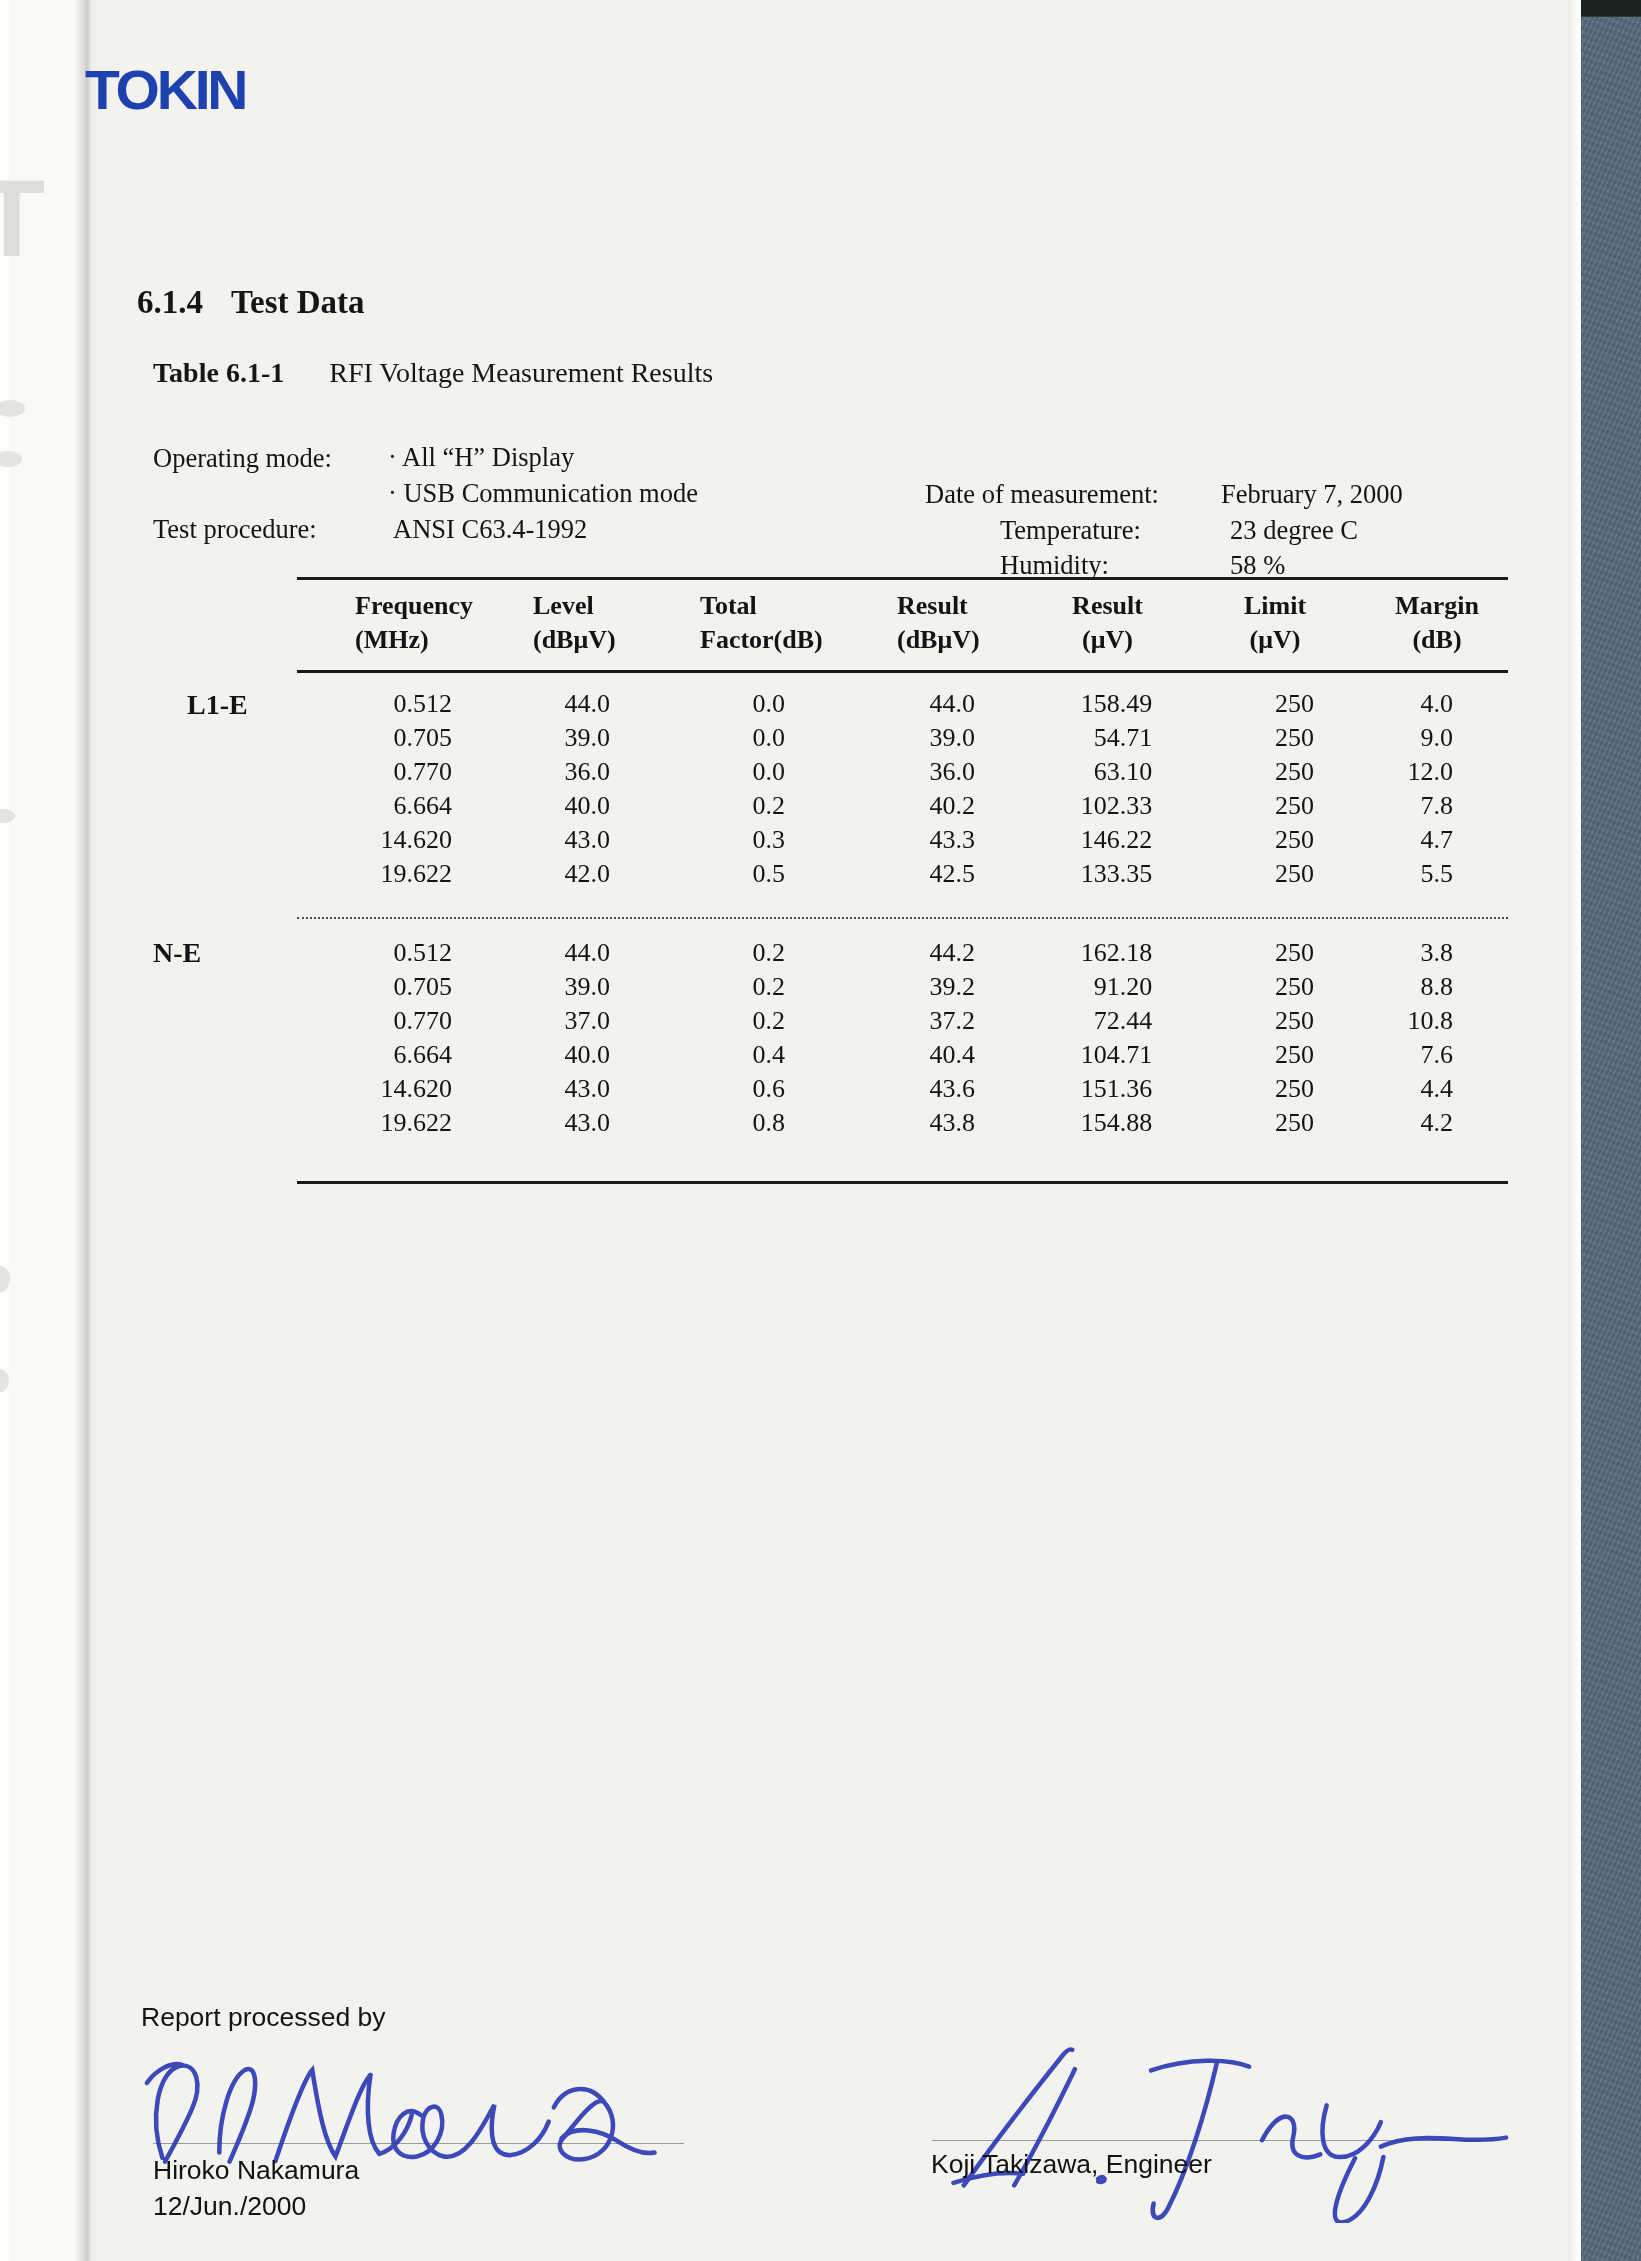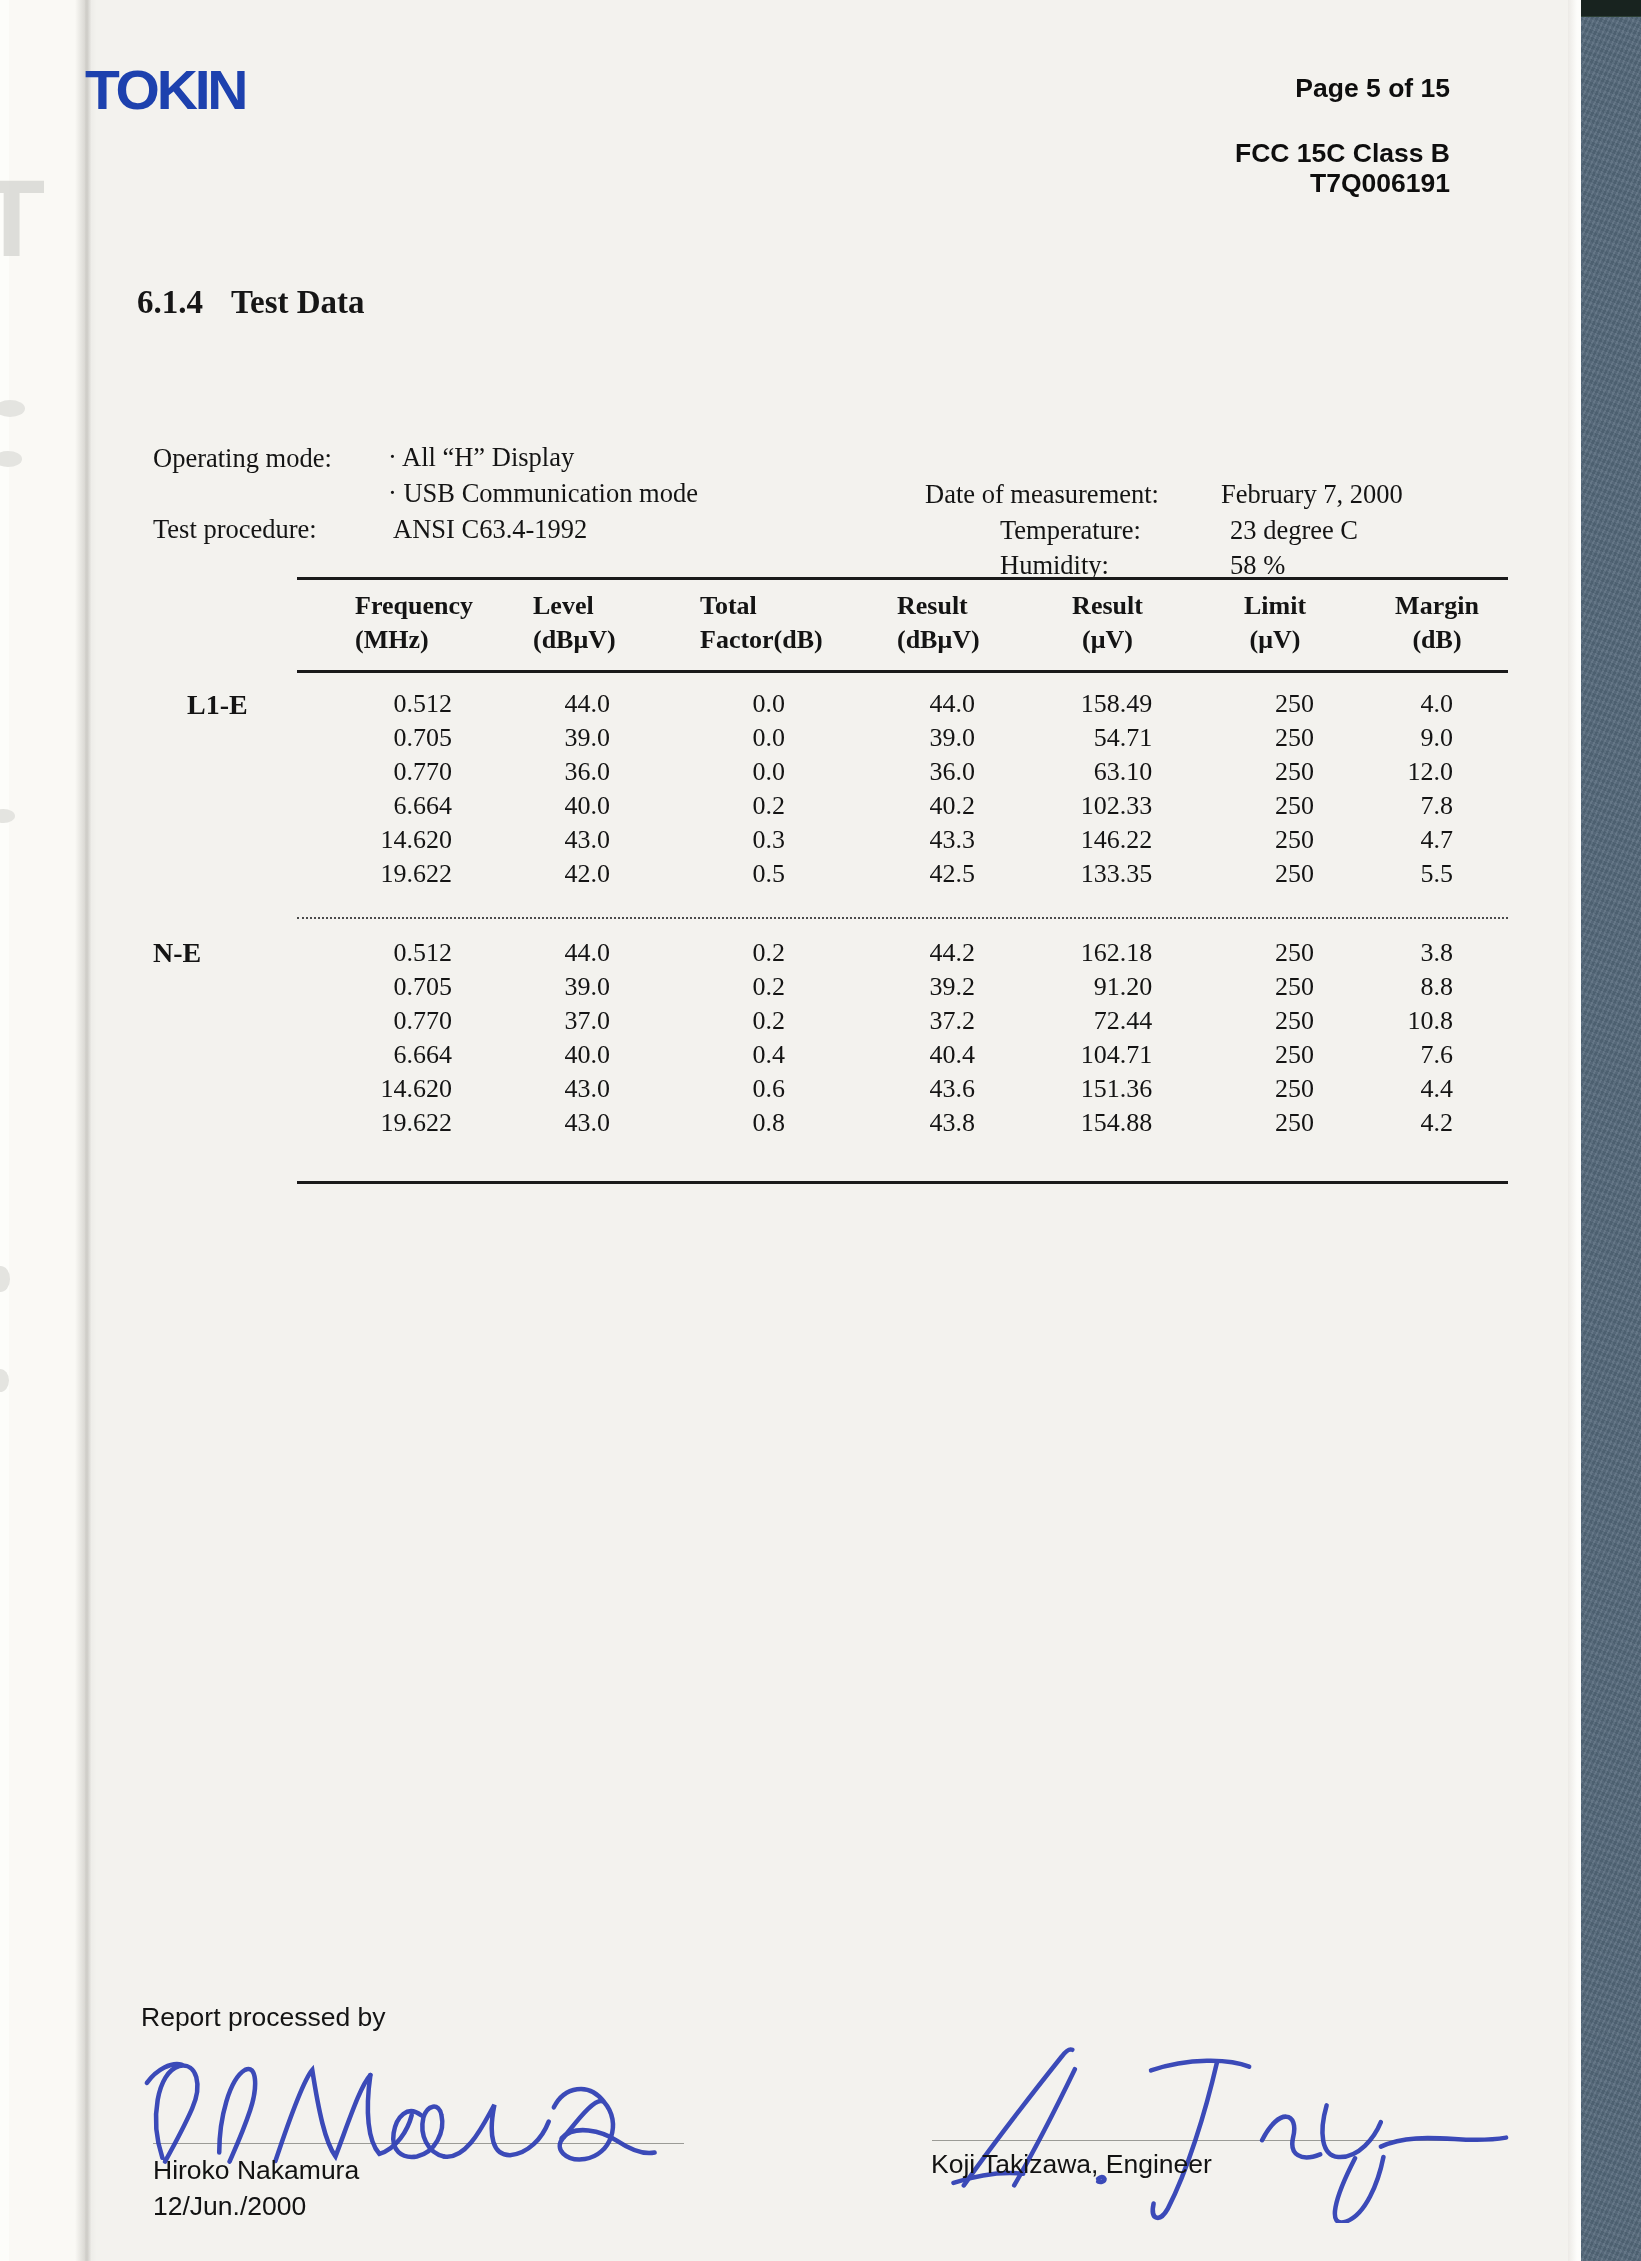--- a/index.html
+++ b/index.html
@@ -156,30 +156,28 @@
   <div class="ghost-blob" style="left:-7.8px;top:809px;width:23px;height:14px;"></div>
   <div class="ghost-blob" style="left:-9px;top:1266px;width:19.4px;height:26px;"></div>
   <div class="ghost-blob" style="left:-9px;top:1369px;width:18px;height:23px;"></div>
 
   <div id="page-right-white"></div>
   <div id="binding-band"></div>
   <div id="binding-band-cap"></div>
 
   <div id="logo">TOKIN</div>
 
-  <div id="header-right">
-    <div id="page-number">Page 5 of 15</div>
-    <div id="doc-class">FCC 15C Class B</div>
-    <div id="doc-id">T7Q006191</div>
-  </div>
 
   <div id="section-heading" class="serif-bold">
     <span>6.1.4</span><span class="gap"></span><span>Test Data</span>
   </div>
 
+  <div id="table-title">
+    <span class="serif-bold">Table 6.1-1</span><span class="gap"></span><span>RFI Voltage Measurement Results</span>
+  </div>
 
   <div class="cond" style="left:153px;top:443px;">Operating mode:</div>
   <div class="cond" style="left:388px;top:442px;">· All “H” Display</div>
   <div class="cond" style="left:388px;top:478px;">· USB Communication mode</div>
   <div class="cond" style="left:925px;top:479px;">Date of measurement:</div>
   <div class="cond" style="left:1221px;top:479px;">February 7, 2000</div>
   <div class="cond" style="left:153px;top:514px;">Test procedure:</div>
   <div class="cond" style="left:393px;top:514px;">ANSI C63.4-1992</div>
   <div class="cond" style="left:1000px;top:515px;">Temperature:</div>
   <div class="cond" style="left:1230px;top:515px;">23 degree C</div>

